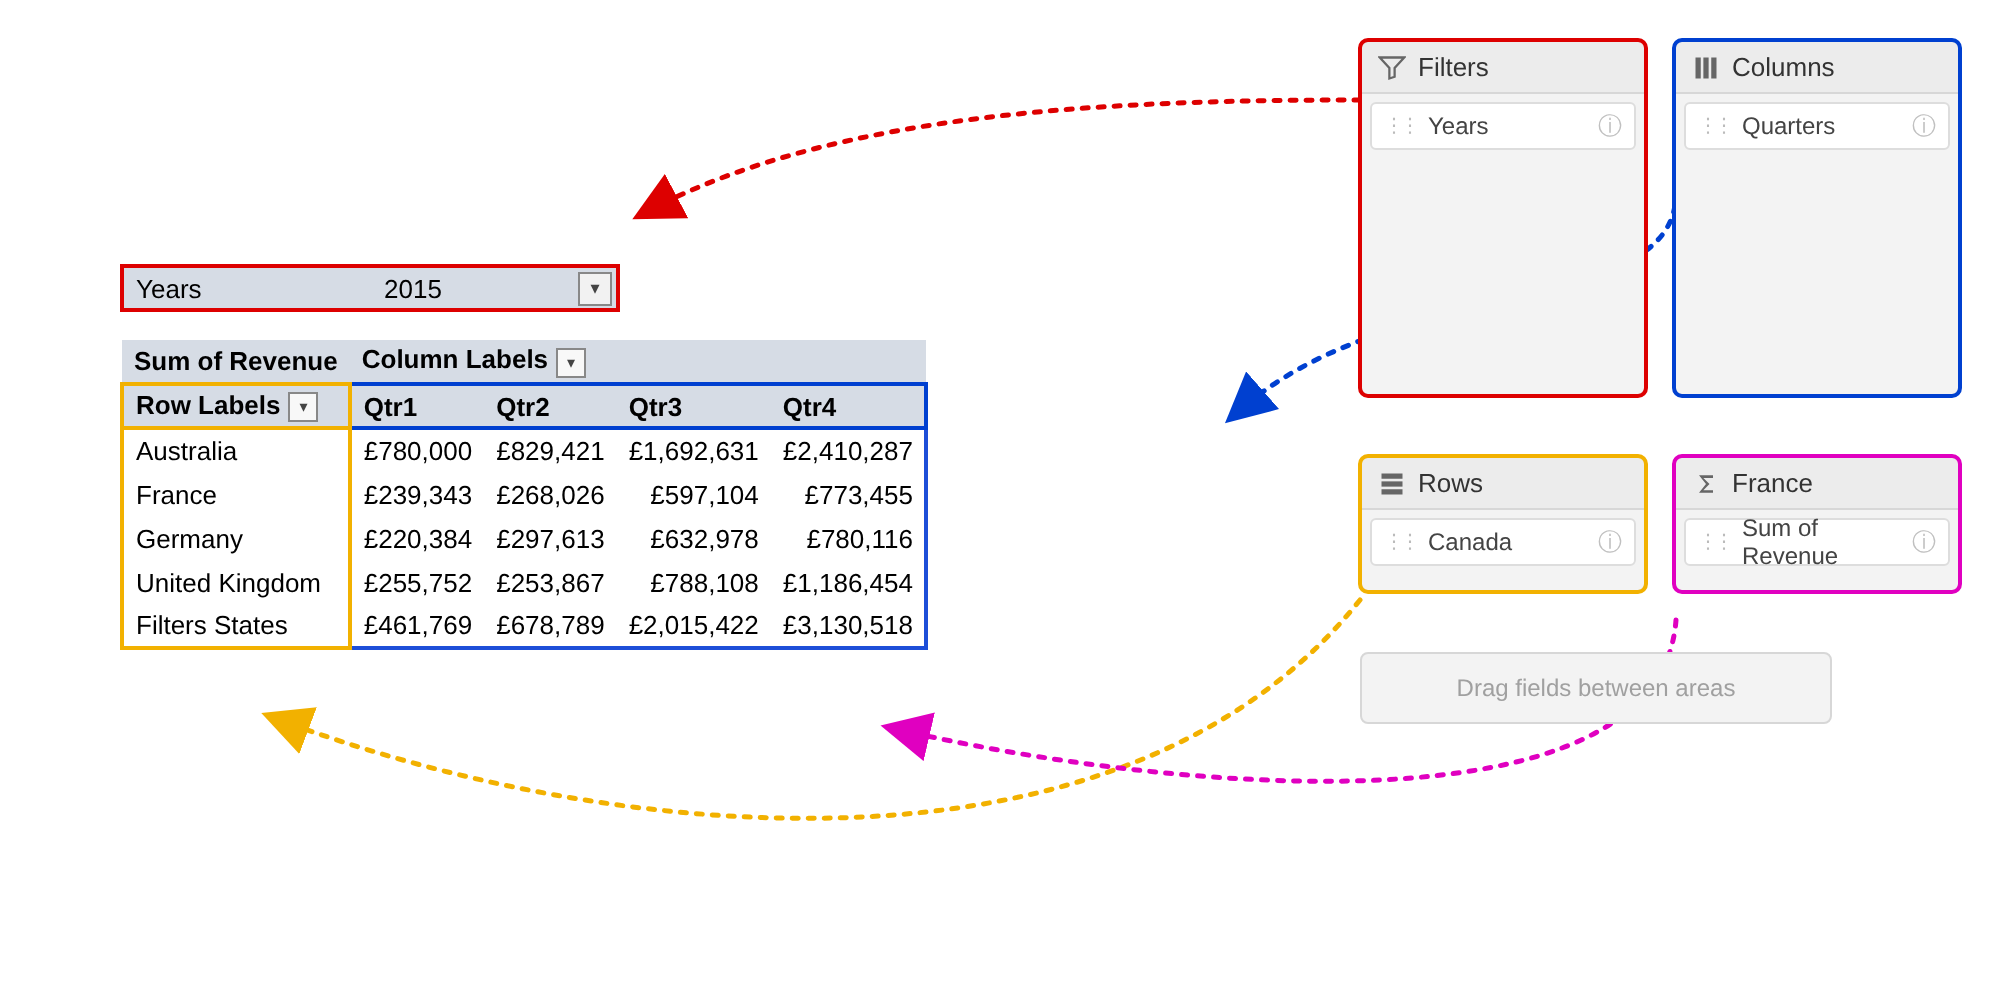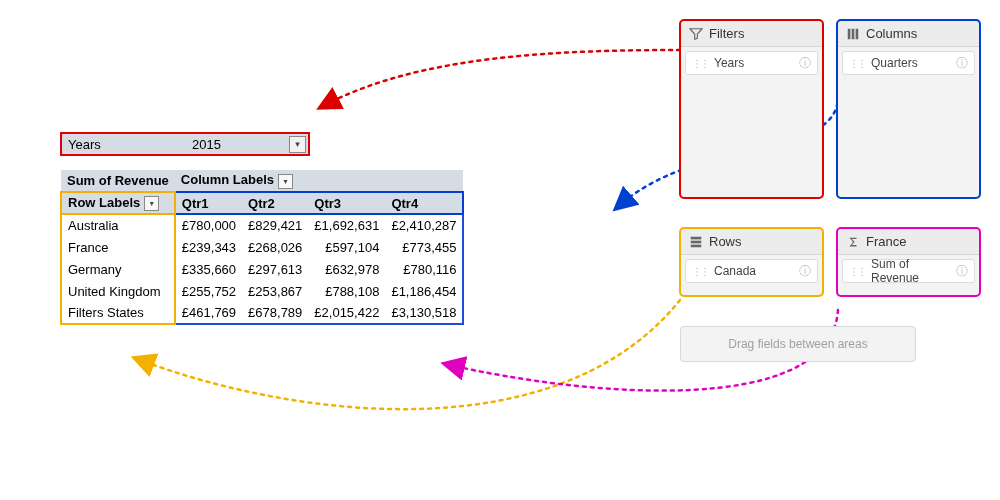--- a/index.html
+++ b/index.html
@@ -95,21 +95,21 @@
       </tr>
       <tr>
         <td class="box-yellow" style="border-top: none; border-bottom: none;">France</td>
         <td class="num box-magenta" style="border-top: none; border-bottom: none; border-right: none;">£239,343</td>
         <td class="num box-magenta" style="border-width: initial; border-style: none; border-color: initial;">£268,026</td>
         <td class="num box-magenta" style="border-width: initial; border-style: none; border-color: initial;">£597,104</td>
         <td class="num box-magenta" style="border-top: none; border-bottom: none; border-left: none;">£773,455</td>
       </tr>
       <tr>
         <td class="box-yellow" style="border-top: none; border-bottom: none;">Germany</td>
-        <td class="num box-magenta" style="border-top: none; border-bottom: none; border-right: none;">£335,660</td>
+        <td class="num box-magenta" style="border-top: none; border-bottom: none; border-right: none;">£220,384</td>
         <td class="num box-magenta" style="border-width: initial; border-style: none; border-color: initial;">£297,613</td>
         <td class="num box-magenta" style="border-width: initial; border-style: none; border-color: initial;">£632,978</td>
         <td class="num box-magenta" style="border-top: none; border-bottom: none; border-left: none;">£780,116</td>
       </tr>
       <tr>
         <td class="box-yellow" style="border-top: none; border-bottom: none;">United Kingdom</td>
         <td class="num box-magenta" style="border-top: none; border-bottom: none; border-right: none;">£255,752</td>
         <td class="num box-magenta" style="border-width: initial; border-style: none; border-color: initial;">£253,867</td>
         <td class="num box-magenta" style="border-width: initial; border-style: none; border-color: initial;">£788,108</td>
         <td class="num box-magenta" style="border-top: none; border-bottom: none; border-left: none;">£1,186,454</td>

